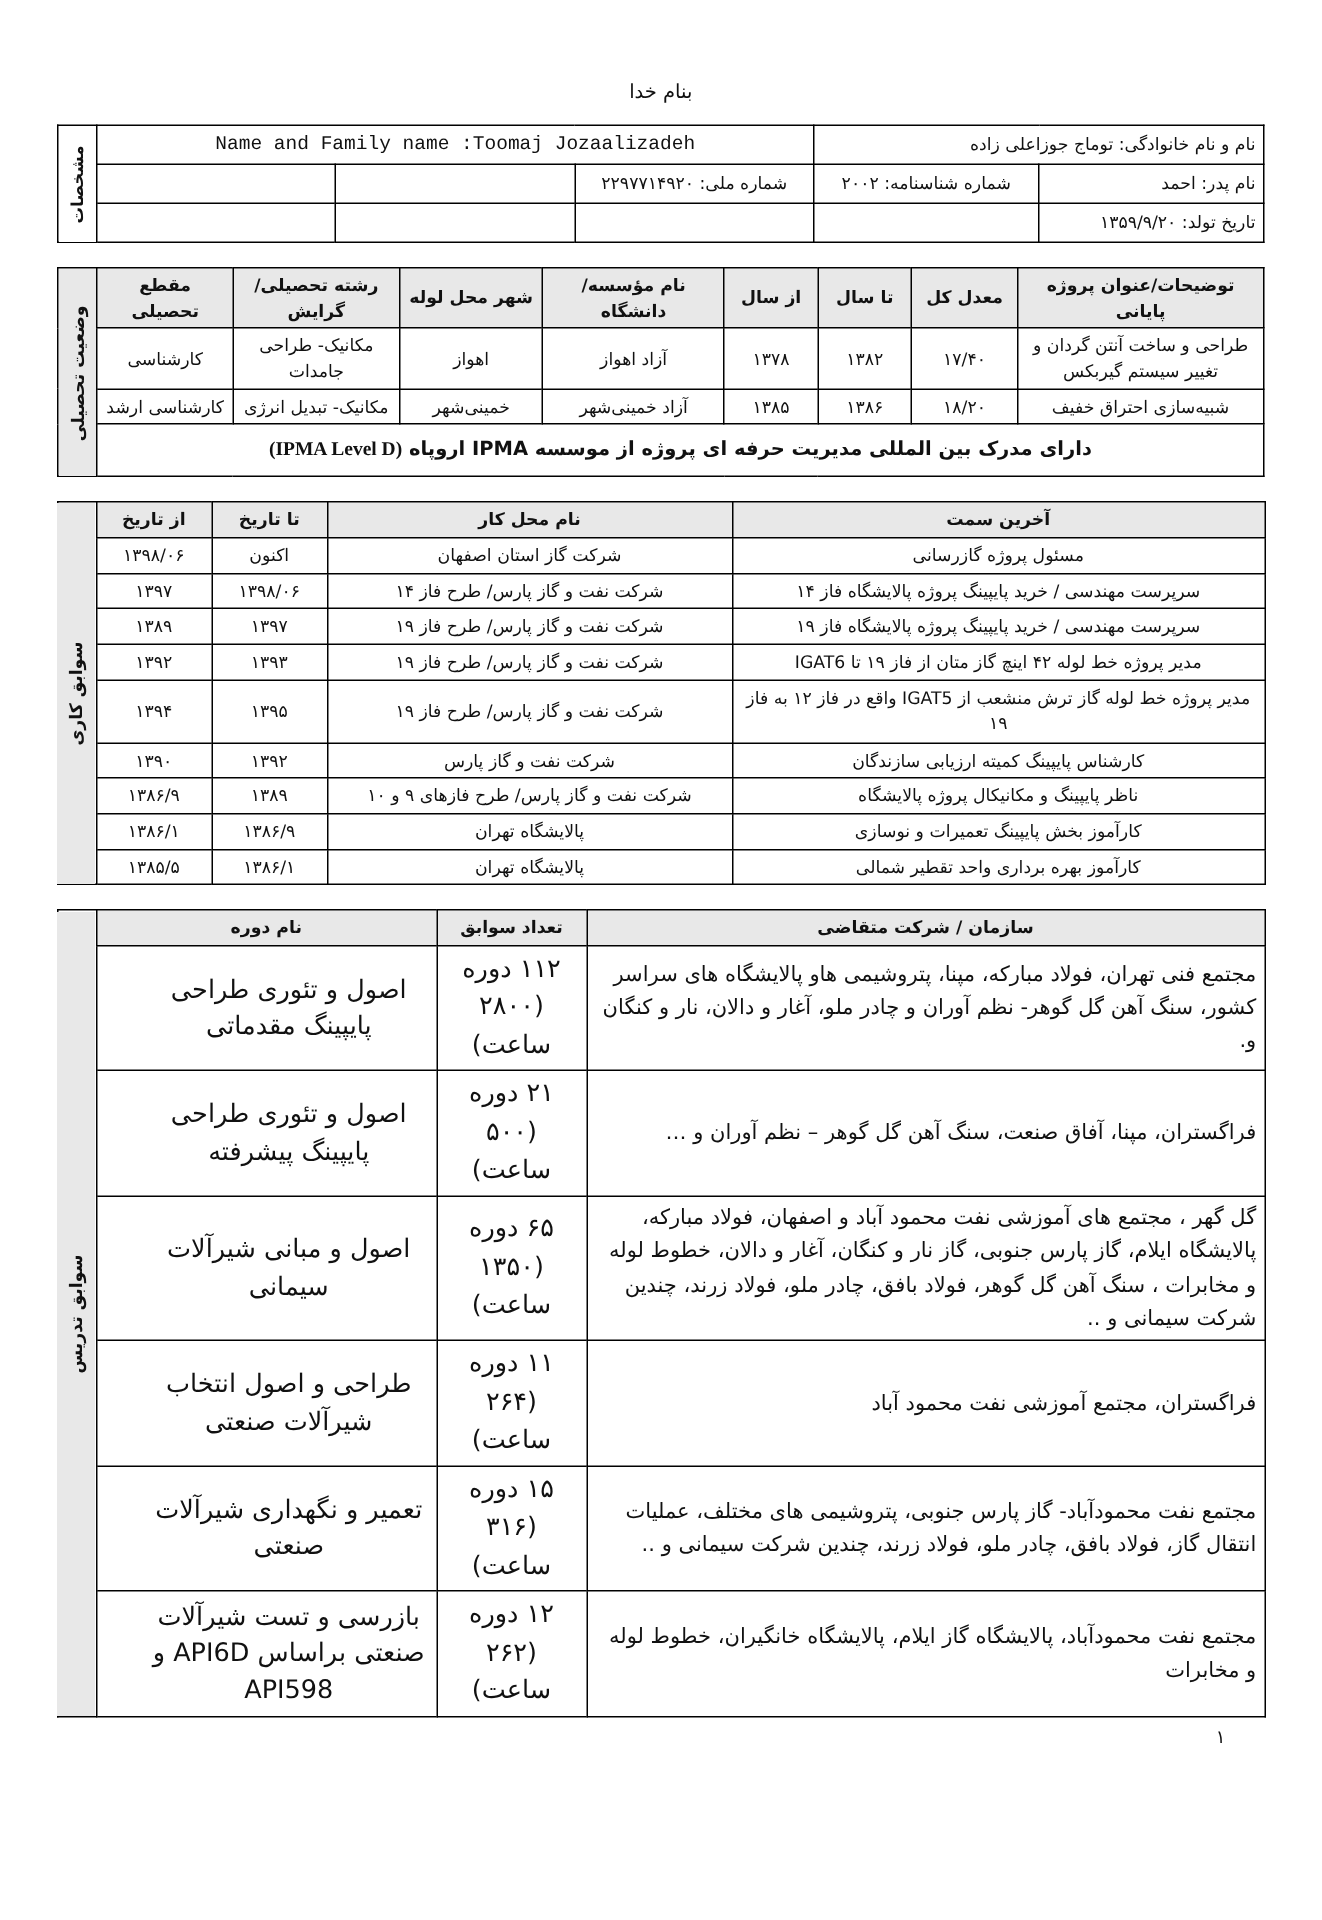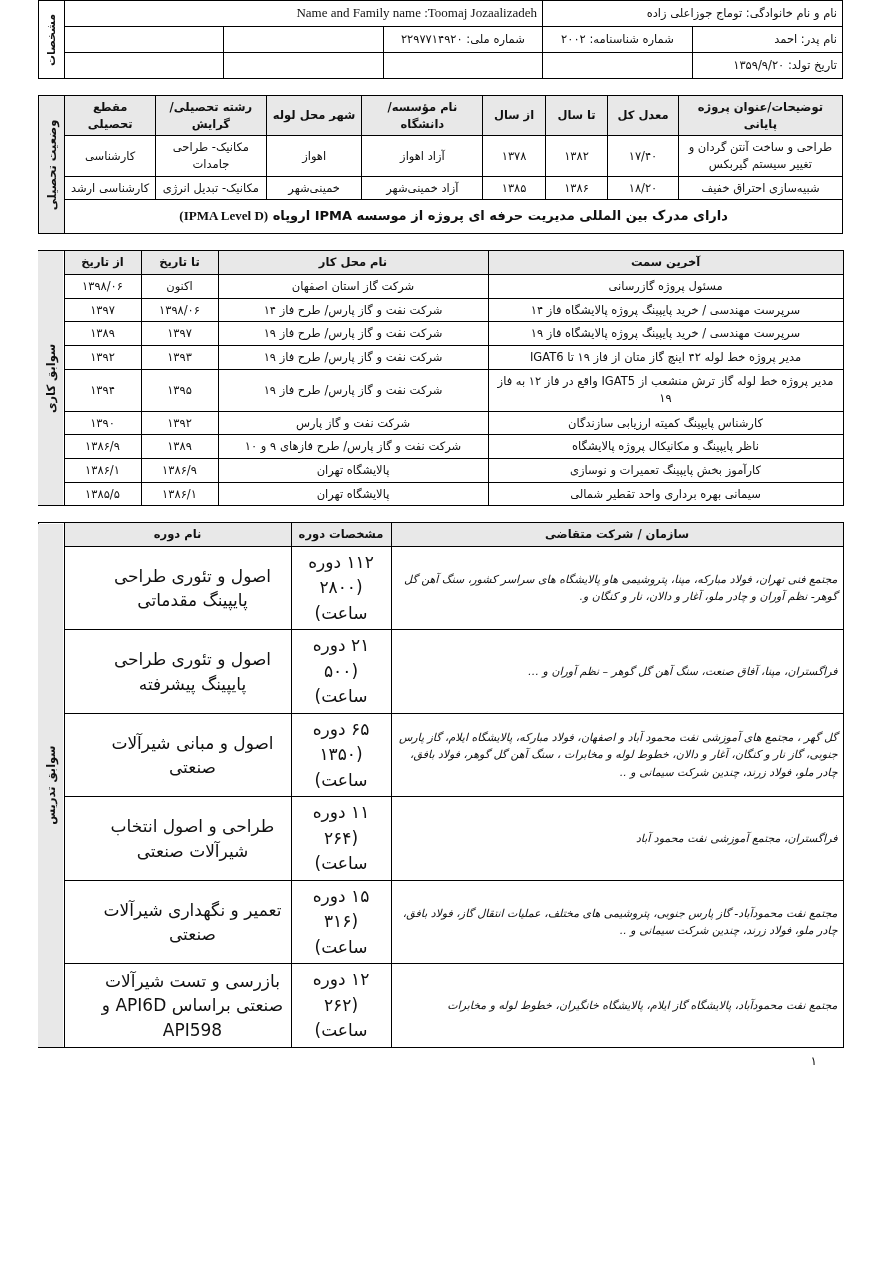--- a/index.html
+++ b/index.html
@@ -55,22 +55,22 @@
     white-space: nowrap;
     letter-spacing: 0.5px;
   }
   .hdr td, .hdr th {
     background: #e8e8e8;
     font-weight: bold;
     font-size: 11.5px;
   }
   .ltr {
     direction: ltr;
-    text-align: right;
-    font-family: Liberation Serif, serif;
+    text-align: center;
+    font-family: Liberation Mono, monospace;
     font-size: 13px;
   }
   .rt { text-align: right; }
 
   .sec { margin-top: 16px; }
   .ident-row td { height: 26px; }
   .empty-row td { height: 26px; }
 
   .ipma {
     font-weight: bold;
@@ -81,28 +81,29 @@
   .ipma .en { font-family: "Liberation Serif", serif; }
 
   .pagenum {
     width: 805px;
     margin: 6px auto 0;
     text-align: right;
     font-size: 12px;
     padding-right: 26px;
   }
   .teach-name { font-size: 17px; padding-left: 35px; }
-  .teach-org { text-align: right; font-size: 11px; line-height: 1.6; font-style: italic; }
+  .teach-org { text-align: right; font-size: 14px; line-height: 1.6; }
   .count-cell { font-size: 17px; line-height: 1.5; }
 </style>
 </head>
 <body>
 
 <div class="page">
 
+  <div class="bismillah">بنام خدا</div>
 
   <table>
     <tbody>
         <tr class="ident-row">
       <td class="rt" colspan="2" style="width:300px">نام و نام خانوادگی: توماج جوزاعلی زاده</td>
       <td class="ltr" colspan="3">Name and Family name :Toomaj Jozaalizadeh</td>
       <td class="side-label" rowspan="3" style="width:26px">مشخصات</td>
     </tr>
     <tr class="ident-row">
       <td class="rt" style="width:140px">نام پدر:  احمد</td>
@@ -214,50 +215,50 @@
       <td>۱۳۸۹</td>
       <td>۱۳۸۶/۹</td>
     </tr>
     <tr>
       <td>کارآموز بخش پایپینگ تعمیرات و نوسازی</td>
       <td>پالایشگاه تهران</td>
       <td>۱۳۸۶/۹</td>
       <td>۱۳۸۶/۱</td>
     </tr>
     <tr>
-      <td>سیمانی بهره برداری واحد تقطیر شمالی</td>
+      <td>کارآموز بهره برداری واحد تقطیر شمالی</td>
       <td>پالایشگاه تهران</td>
       <td>۱۳۸۶/۱</td>
       <td>۱۳۸۵/۵</td>
     </tr>
   </tbody>
     </table>
 
   <table class="sec">
     <tbody>
         <tr class="hdr">
       <td style="width:452px">سازمان / شرکت متقاضی</td>
-      <td style="width:100px">مشخصات دوره</td>
+      <td style="width:100px">تعداد سوابق</td>
       <td style="width:227px">نام دوره</td>
       <td class="side-label" rowspan="7" style="width:26px">سوابق تدریس</td>
     </tr>
     <tr>
       <td class="teach-org">مجتمع فنی تهران، فولاد مبارکه، مپنا، پتروشیمی هاو پالایشگاه های سراسر کشور، سنگ آهن گل گوهر- نظم آوران و چادر ملو، آغار و دالان، نار و کنگان و.</td>
       <td class="count-cell">۱۱۲ دوره (۲۸۰۰ ساعت)</td>
       <td class="teach-name">اصول و تئوری طراحی پایپینگ مقدماتی</td>
     </tr>
     <tr>
       <td class="teach-org">فراگستران، مپنا، آفاق صنعت، سنگ آهن گل گوهر – نظم آوران و …</td>
       <td class="count-cell">۲۱ دوره (۵۰۰ ساعت)</td>
       <td class="teach-name">اصول و تئوری طراحی پایپینگ پیشرفته</td>
     </tr>
     <tr>
       <td class="teach-org" style="height:74px">گل گهر ، مجتمع های آموزشی نفت محمود آباد و  اصفهان، فولاد مبارکه، پالایشگاه ایلام، گاز پارس جنوبی، گاز نار و کنگان، آغار و دالان، خطوط لوله و مخابرات ، سنگ آهن گل گوهر، فولاد بافق، چادر ملو، فولاد زرند، چندین شرکت سیمانی  و ..</td>
       <td class="count-cell">۶۵ دوره (۱۳۵۰ ساعت)</td>
-      <td class="teach-name">اصول و مبانی شیرآلات صنعتی</td>
+      <td class="teach-name">اصول و مبانی شیرآلات سیمانی</td>
     </tr>
     <tr>
       <td class="teach-org" style="height:48px">فراگستران، مجتمع آموزشی نفت محمود آباد</td>
       <td class="count-cell">۱۱ دوره (۲۶۴ ساعت)</td>
       <td class="teach-name">طراحی و اصول انتخاب شیرآلات صنعتی</td>
     </tr>
     <tr>
       <td class="teach-org" style="height:52px">مجتمع نفت محمودآباد- گاز پارس جنوبی، پتروشیمی های مختلف، عملیات انتقال گاز، فولاد بافق، چادر ملو، فولاد زرند، چندین شرکت سیمانی  و ..</td>
       <td class="count-cell">۱۵ دوره (۳۱۶ ساعت)</td>
       <td class="teach-name">تعمیر و نگهداری شیرآلات صنعتی</td>

